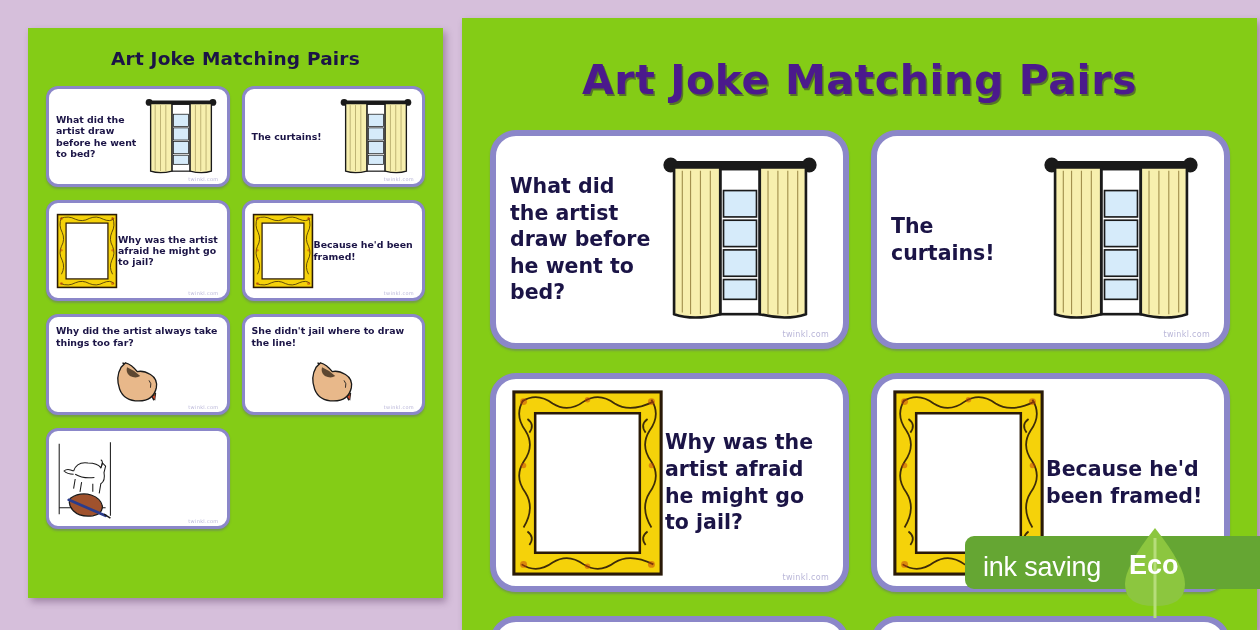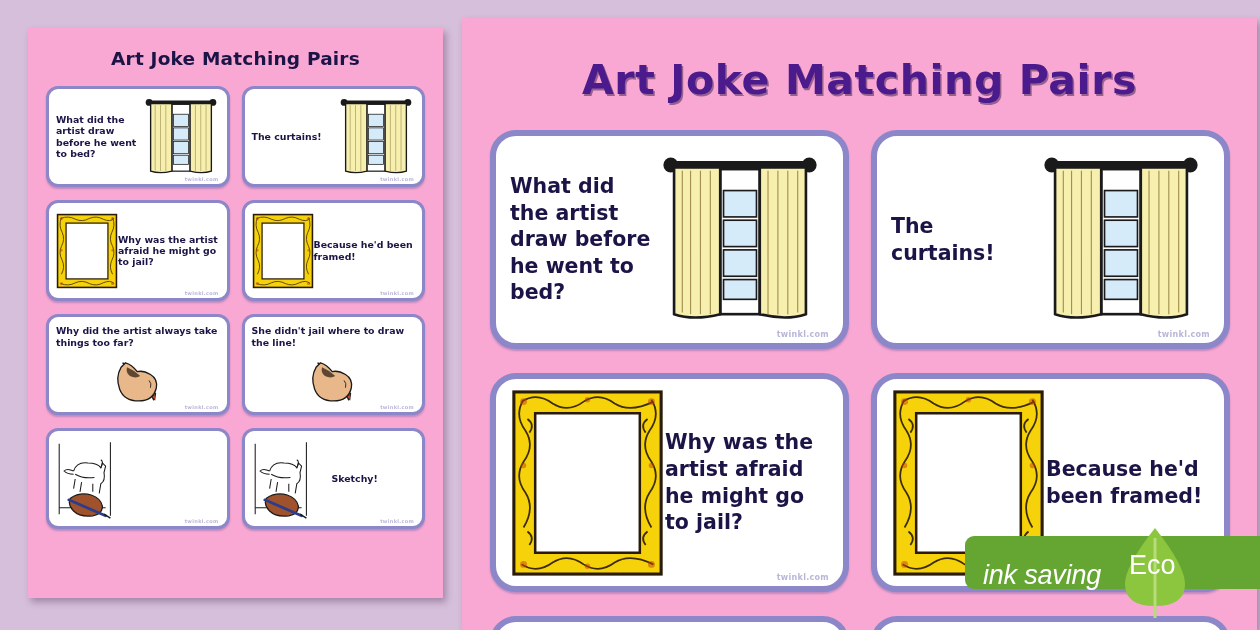--- a/index.html
+++ b/index.html
@@ -9,21 +9,21 @@
     height: 630px;
     overflow: hidden;
     background: #d6bfdb;
     font-family: "DejaVu Sans", sans-serif;
     position: relative;
   }
 
   
   .panel {
     position: absolute;
-    background: #f9a8d4;
+    background: #84cc16;
     box-shadow: 3px 4px 7px rgba(60,30,70,.35);
   }
 
   #left-panel  { left: 28px;  top: 28px;  width: 415px; height: 570px; }
   #right-panel { left: 462px; top: 18px;  width: 795px; height: 612px; }
 
   
   .title-left {
     text-align: center;
     font-family: "DejaVu Sans", sans-serif;
@@ -91,58 +91,56 @@
 
   .card-art { flex: 0 0 auto; display: flex; align-items: center; justify-content: center; }
 
   .watermark {
     position: absolute;
     right: 8px; bottom: 2px;
     font-size: 5px;
     color: #b9b6d8;
     letter-spacing: .3px;
     white-space: nowrap;
-    font-weight: bold;
   }
   .grid-right .watermark { font-size: 8px; right: 14px; bottom: 4px; }
 
   
   #eco-badge {
     position: absolute;
     left: 965px; top: 528px;
     width: 295px; height: 68px;
     z-index: 40;
   }
   .eco-bar {
     position: absolute;
     left: 0; top: 8px;
     width: 295px; height: 53px;
     background: #65a633;
     border-radius: 9px 0 0 9px;
   }
   .eco-label {
     position: absolute;
-    left: 18px; top: 32px;
+    left: 18px; top: 24px;
     font-family: "Liberation Sans", sans-serif;
     font-size: 27px;
     color: #ffffff;
     letter-spacing: -.2px;
-    font-style: italic;
   }
   .eco-leaf {
     position: absolute;
     left: 150px; top: -2px;
     width: 80px; height: 92px;
   }
   .eco-eco {
     position: absolute;
     left: 164px; top: 22px;
     font-family: "Liberation Sans", sans-serif;
     font-size: 27px;
-    font-weight: normal;
+    font-weight: bold;
     color: #ffffff;
     z-index: 3;
   }
 </style>
 </head>
 <body>
 
 <div class="panel" id="left-panel">
   <div class="title-left">Art Joke Matching Pairs</div>
 
@@ -295,40 +293,20 @@
             <path d="M24 44 Q34 50 48 48"></path>
           </g>
           <path d="M18 74 Q30 66 44 70 Q56 74 58 84 Q58 94 46 96 Q30 98 22 90 Q14 82 18 74 Z" fill="#a0522d" stroke="#1a1a1a" stroke-width="1.6"></path>
           <path d="M16 76 L62 96" stroke="#2a3c8c" stroke-width="3.4" stroke-linecap="round"></path>
           <path d="M60 94 L68 99" stroke="#1a1a1a" stroke-width="1.8"></path>
         </svg>
       </div>
       <div class="watermark">twinkl.com</div>
     </div>
 
-    <div class="card">
-      <div class="card-art">
-        <svg width="80" height="80" viewBox="0 0 100 100">
-          <path d="M4 6 L4 94" stroke="#1a1a1a" stroke-width="1.3"></path>
-          <path d="M4 86 L62 86" stroke="#1a1a1a" stroke-width="1.3"></path>
-          <path d="M68 4 L68 96" stroke="#1a1a1a" stroke-width="1.3"></path>
-          <g stroke="#1a1a1a" stroke-width="1.3" fill="none">
-            <path d="M22 40 Q26 28 40 30 Q52 30 56 36 L58 30 L62 34 L60 42 Q62 52 56 56 L54 68 M46 56 L46 66 M32 54 L30 66 M24 50 L22 62"></path>
-            <path d="M22 40 Q14 36 10 40 Q14 44 22 44"></path>
-            <path d="M56 36 Q60 28 56 26"></path>
-            <path d="M24 44 Q34 50 48 48"></path>
-          </g>
-          <path d="M18 74 Q30 66 44 70 Q56 74 58 84 Q58 94 46 96 Q30 98 22 90 Q14 82 18 74 Z" fill="#a0522d" stroke="#1a1a1a" stroke-width="1.6"></path>
-          <path d="M16 76 L62 96" stroke="#2a3c8c" stroke-width="3.4" stroke-linecap="round"></path>
-          <path d="M60 94 L68 99" stroke="#1a1a1a" stroke-width="1.8"></path>
-        </svg>
-      </div>
-      <div class="card-text">Sketchy!</div>
-      <div class="watermark">twinkl.com</div>
-    </div>
 
   </div>
 </div>
 
 <div class="panel" id="right-panel">
   <div class="title-right">Art Joke Matching Pairs</div>
 
   <div class="grid-right">
 
     <div class="card">

